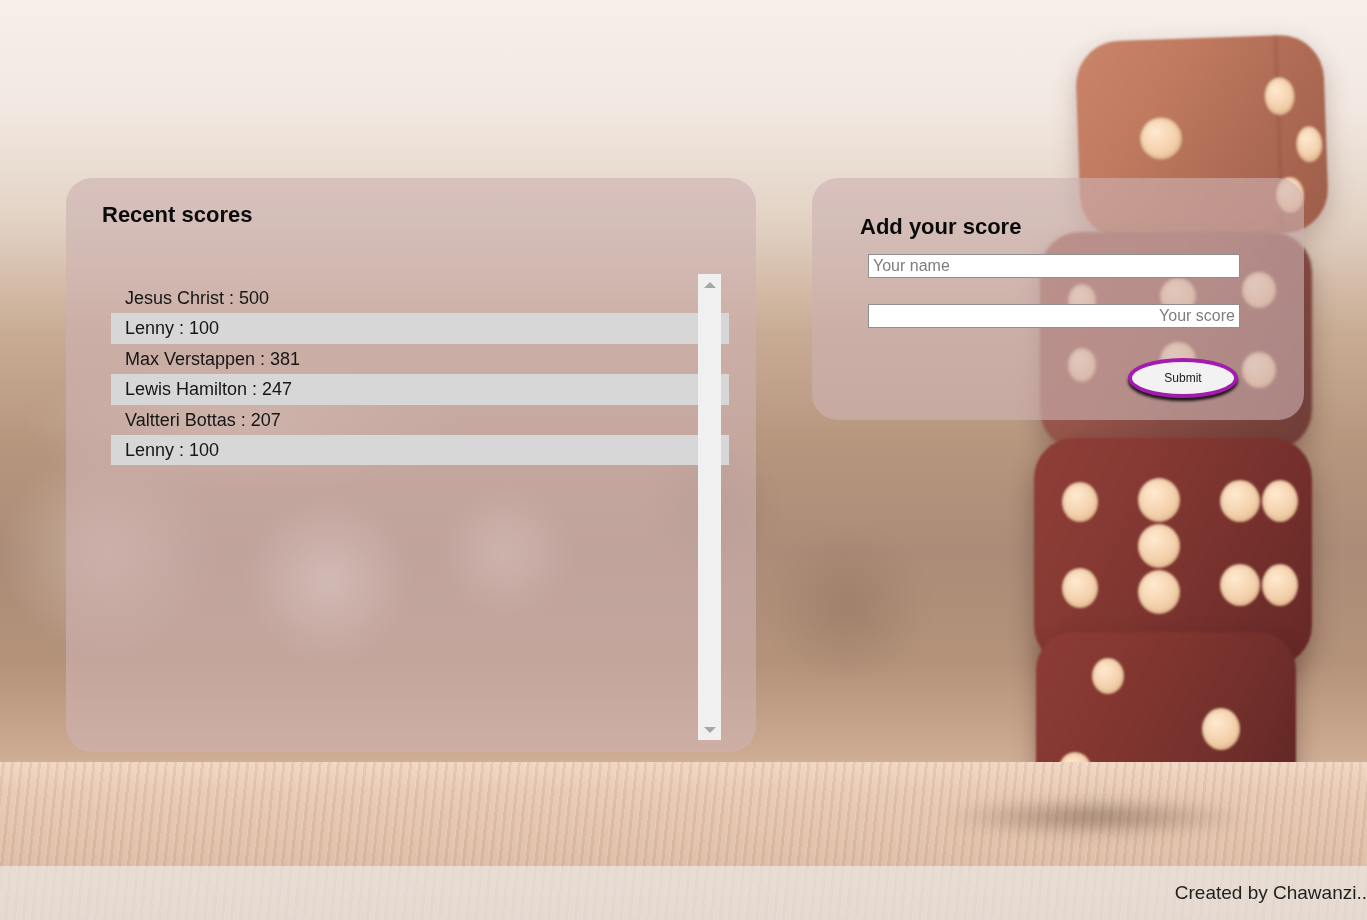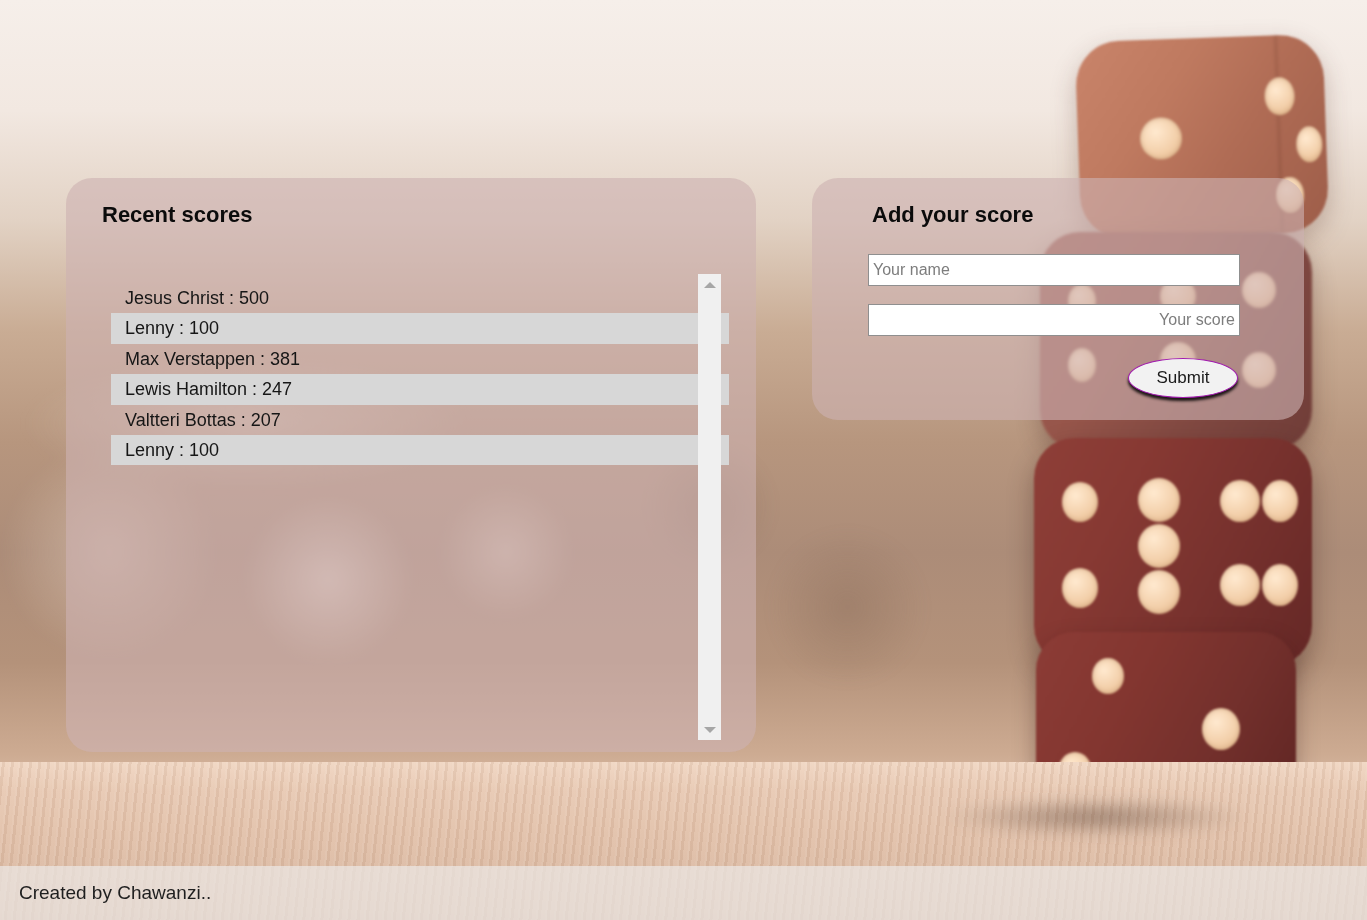--- a/index.html
+++ b/index.html
@@ -126,21 +126,21 @@
     background: rgba(205,178,178,0.62);
     text-decoration: underline;
   }
   #panel-left  { left: 66px;  top: 178px; width: 690px; height: 574px; }
   #panel-right { left: 812px; top: 178px; width: 492px; height: 242px; }
 
   .panel-title {
     position: absolute; left: 36px; top: 24px;
     font-size: 22px; font-weight: bold; color: #0b0b0b;
   }
-  #panel-right .panel-title { left: 60px; }
+  #panel-right .panel-title { left: 48px; margin-top: 12px; }
 
   
   #refresh-wrap {
     position: absolute; left: 468px; top: 18px;
     width: 186px; height: 48px;
     border: 3px solid #e0a020;
     background: transparent;
     padding: 0;
   }
   #refresh-button {
@@ -191,49 +191,49 @@
   .tri.down { border-top: 6px solid #a6a6a6; }
   #sb-thumb {
     position: absolute; left: 0; top: 20px;
     width: 23px; height: 150px;
     background: #f0f0f0;
   }
 
   
   .field {
     position: absolute; left: 56px;
-    width: 372px; height: 32px;
+    width: 372px; height: 24px;
     background: #ffffff;
     border: 1px solid #8f8f8f;
     font-family: "Liberation Sans", sans-serif;
     font-size: 16px; color: #1a1a1a;
     padding: 0 4px;
   }
   .field::placeholder { color: #7d7d7d; opacity: 1; }
   #field-name  { top: 76px; }
   #field-score { top: 126px; text-align: right; }
 
   #submit-button {
     position: absolute; left: 1128px; top: 358px;
     width: 110px; height: 40px;
     border-radius: 50%;
     background: #f2f2f2;
-    border: 1px solid #a21caf;
+    border: 4px solid #a21caf;
     box-shadow: 0 3px 3px rgba(0,0,0,0.85);
     font-family: "Liberation Sans", sans-serif;
-    font-size: 17px; color: #1b1b1b;
+    font-size: 12px; color: #1b1b1b;
     cursor: pointer;
     z-index: 6;
   }
 
   
   #footer {
     position: absolute; left: 0; right: 0; top: 866px; height: 54px;
     background: rgba(236,232,228,0.72);
-    display: flex; align-items: center; justify-content: flex-start; padding-left: 19px;
+    display: flex; align-items: center; justify-content: flex-end;
   }
   #footer-text { font-size: 19px; color: #1f1f1f; }
 </style>
 </head>
 <body>
 
 <div id="page">
 
   <div class="bg-layer bg-base2"></div>
   <div class="bg-layer bokeh"></div>

